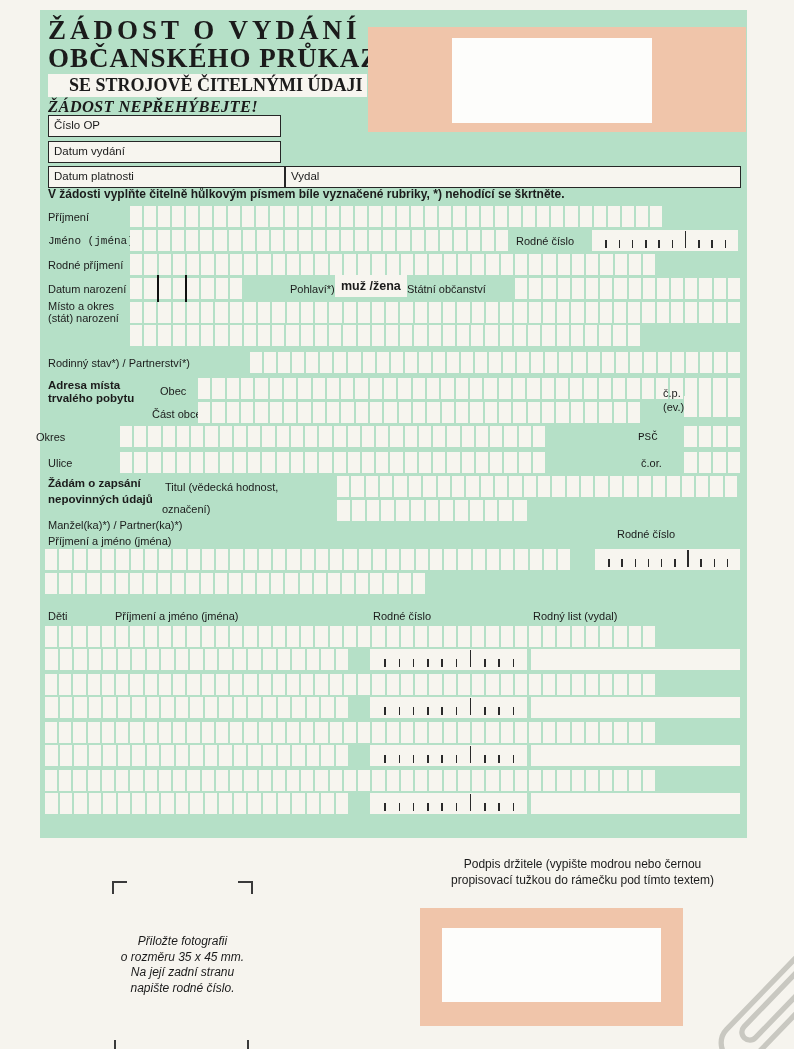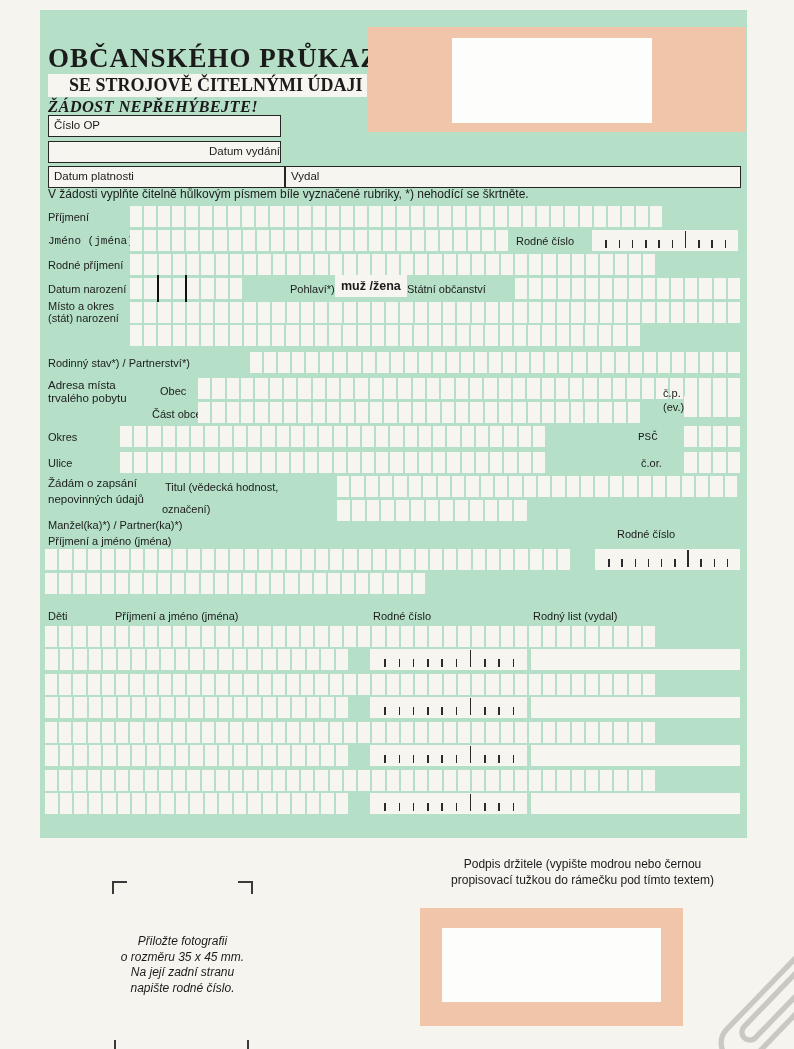--- a/index.html
+++ b/index.html
@@ -5,21 +5,21 @@
   html,body{margin:0;padding:0;}
   .page{position:relative;width:794px;height:1049px;background:var(--page);overflow:hidden;
         font-family:"Liberation Sans",sans-serif;color:#1b1b1b;}
   .bg-green{position:absolute;left:40px;top:10px;width:707px;height:828px;background:var(--green);}
   .abs{position:absolute;}
   .t1{font:700 27px/1 "Liberation Serif",serif;letter-spacing:4px;white-space:nowrap;}
   .t2{font:700 27px/1 "Liberation Serif",serif;letter-spacing:1px;white-space:nowrap;}
   .sub{font:700 18px/1.15 "Liberation Serif",serif;background:var(--box);padding:1px 4px;white-space:nowrap;}
   .warn{font:italic 700 16.5px/1 "Liberation Serif",serif;white-space:nowrap;letter-spacing:.3px;}
   .lbl{position:absolute;font-size:11px;line-height:12px;white-space:nowrap;}
-  .lbl.b{font-weight:400;font-size:11.5px;}
+  .lbl.b{font-weight:700;font-size:11.5px;}
   .hfield{position:absolute;background:var(--box);border:1.5px solid #262626;height:22px;
           box-sizing:border-box;font-size:11.5px;padding:3px 0 0 5px;}
   .row{position:absolute;height:21px;display:flex;gap:2px;}
   .box{flex:1;background:var(--box);}
   .rc-field{position:absolute;height:21px;background:var(--box);}
   .tick{position:absolute;bottom:3px;width:1.5px;height:8px;background:#2a2a2a;}
   .tick.tall{height:17px;}
   .wbox{position:absolute;height:21px;background:var(--box);}
   .chip{position:absolute;background:var(--box);font-weight:700;font-size:12.5px;padding:4px 6px;white-space:nowrap;}
   .dnsep{position:absolute;width:2px;height:27px;top:-3px;background:#111;}
@@ -29,30 +29,31 @@
   .cornerR{position:absolute;width:13px;height:11px;border-top:2px solid #3a3a3a;border-right:2px solid #3a3a3a;}
   .vmark{position:absolute;width:2px;height:9px;background:#3a3a3a;}
   .ctr{text-align:center;font-size:12px;line-height:15.5px;}
 </style>
 </head>
 <body>
 
 <div class="page">
   <div class="bg-green"></div>
 
+  <div class="abs t1" style="left:48px;top:17px;">ŽÁDOST O VYDÁNÍ</div>
   <div class="abs t2" style="left:48px;top:45px;">OBČANSKÉHO PRŮKAZU</div>
   <div class="abs sub" style="left:48px;top:74px;padding-left:21px;">SE STROJOVĚ ČITELNÝMI ÚDAJI</div>
   <div class="abs warn" style="left:48px;top:99px;">ŽÁDOST NEPŘEHÝBEJTE!</div>
 
   <div class="salmon" style="left:368px;top:27px;width:378px;height:105px;">
     <div class="inner-white" style="left:84px;top:11px;width:200px;height:85px;"></div>
   </div>
 
   <div class="hfield" style="left:48px;top:115px;width:233px;">Číslo OP</div>
-  <div class="hfield" style="left:48px;top:141px;width:233px;text-align:right;">Datum vydání</div>
+  <div class="hfield" style="left:48px;top:141px;width:233px;">Datum vydání</div>
   <div class="hfield" style="left:48px;top:166px;width:237px;">Datum platnosti</div>
   <div class="hfield" style="left:285px;top:166px;width:456px;">Vydal</div>
 
   <div class="lbl b" style="left:48px;top:188px;font-size:12px;">V žádosti vyplňte čitelně hůlkovým písmem bíle vyznačené rubriky, *) nehodící se škrtněte.</div>
 
   <div class="lbl" style="left:48px;top:211px;">Příjmení</div>
   <div class="row" style="left:130px;top:206px;width:532px;">
       <span class="box"></span>
       <span class="box"></span>
       <span class="box"></span>
@@ -416,21 +417,21 @@
       <span class="box"></span>
       <span class="box"></span>
       <span class="box"></span>
       <span class="box"></span>
       <span class="box"></span>
       <span class="box"></span>
       <span class="box"></span>
       <span class="box"></span>
       <span class="box"></span>
     </div>
-  <div class="lbl" style="left:48px;top:431px;text-align:right;">Okres</div>
+  <div class="lbl" style="left:36px;top:431px;text-align:right;">Okres</div>
   <div class="row" style="left:120px;top:426px;width:425px;">
       <span class="box"></span>
       <span class="box"></span>
       <span class="box"></span>
       <span class="box"></span>
       <span class="box"></span>
       <span class="box"></span>
       <span class="box"></span>
       <span class="box"></span>
       <span class="box"></span>

